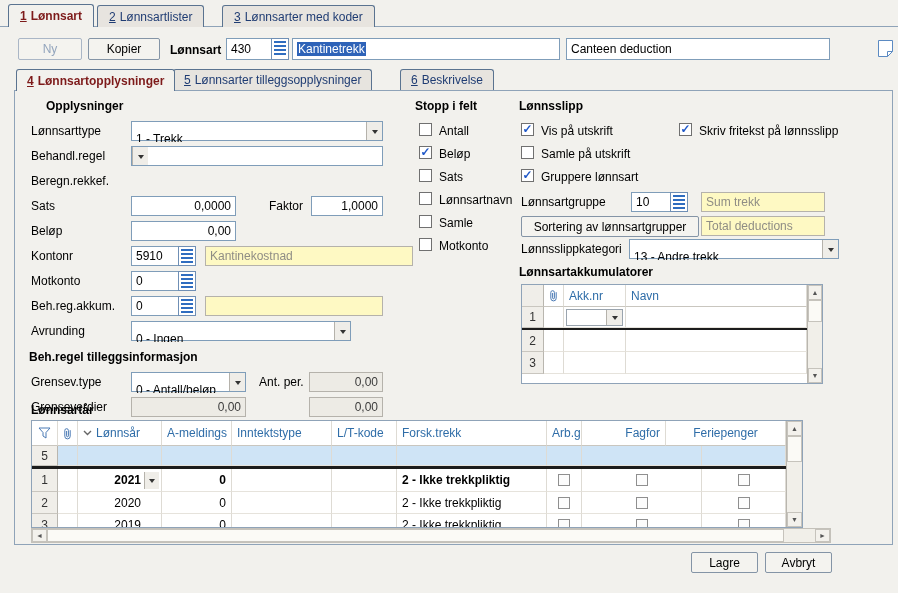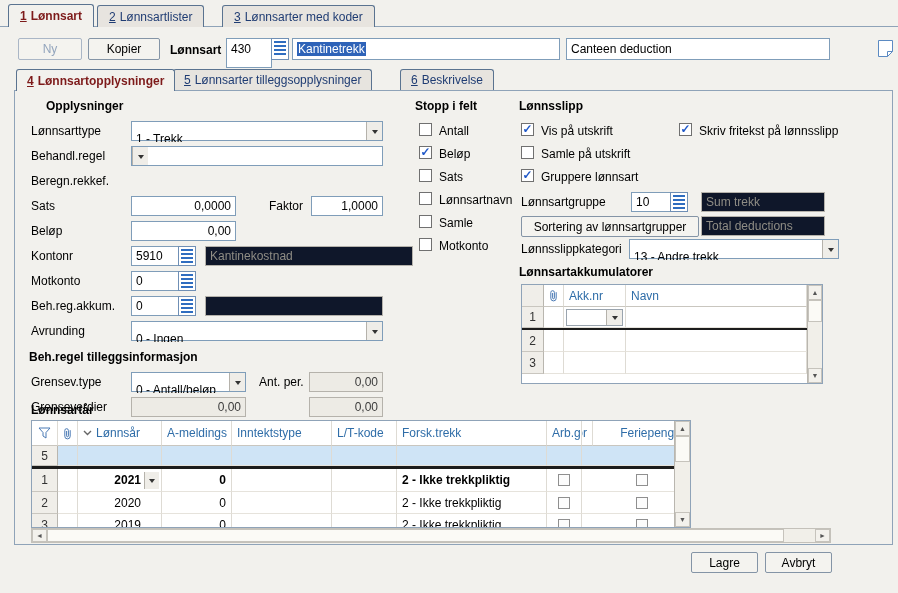--- a/index.html
+++ b/index.html
@@ -26,21 +26,21 @@
   .dis-btn{color:#93a5bd;border-color:#aab6c6}
   .btn2{position:absolute;height:21px;background:#f4f3ef;border:1px solid #8494a6;border-radius:2px;
         font-family:inherit;font-size:12px;color:#000;cursor:default}
 
   .lb{position:absolute;white-space:nowrap}
   .hd{position:absolute;white-space:nowrap;font-weight:bold}
 
   .fld{position:absolute;height:20px;background:#fff;border:1px solid #7f9db9;padding:2px 4px;
        white-space:nowrap;overflow:hidden}
   .r{text-align:right}
-  .g{background:#0f172a;border-color:#b5b2ab;color:#8f8d85}
+  .g{background:#fef9c3;border-color:#b5b2ab;color:#8f8d85}
   .gn{background:#edebe5;border-color:#b5b2ab;color:#3c3c3c;text-align:right}
   .hl{background:#2e63b8;color:#fff;padding:0 1px}
 
   .lk{position:absolute;width:18px;height:20px;background:#fff;border:1px solid #6f8fb5;padding:2px}
   .lk::after{content:"";display:block;width:100%;height:100%;
              background:repeating-linear-gradient(to bottom,#2f6dc0 0 2px,#fff 2px 4px)}
   .lk.tall{height:22px}
 
   .sel{position:absolute;height:20px;background:#fff;border:1px solid #7f9db9;display:flex;align-items:stretch}
   .sel .tx{flex:1;padding:10px 4px;white-space:nowrap;overflow:hidden}
@@ -102,21 +102,21 @@
     <span>Lønnsartlister</span>
   </div>
   <div class="ttab" style="left:222px">
     <span class="num">3</span>
     <span>Lønnsarter med koder</span>
   </div>
 
   <button class="btn dis-btn" style="left:18px;top:38px;width:64px">Ny</button>
   <button class="btn" style="left:88px;top:38px;width:72px">Kopier</button>
   <span class="lb" style="left:170px;top:43px;font-weight:bold">Lønnsart</span>
-  <div class="fld" style="left:226px;top:38px;width:46px;height:30px;padding-top:3px">430</div>
+  <div class="fld" style="left:226px;top:38px;width:46px;height:22px;padding-top:3px">430</div>
   <span class="lk tall" style="left:271px;top:38px"></span>
   <div class="fld" style="left:292px;top:38px;width:268px;height:22px;padding-top:3px">
     <span class="hl">Kantinetrekk</span>
   </div>
   <div class="fld" style="left:566px;top:38px;width:264px;height:22px;padding-top:3px">Canteen deduction</div>
   <svg style="position:absolute;left:877px;top:39px" width="17" height="19" viewBox="0 0 17 19">
     <path d="M1.5 1.5h14v11l-5 5h-9z" fill="#fff" stroke="#5b8ac2"></path>
     <path d="M15.5 12.5h-5v5" fill="none" stroke="#5b8ac2"></path>
   </svg>
 
@@ -166,21 +166,21 @@
     <span class="lb" style="left:16px;top:183px">Motkonto</span>
     <div class="fld" style="left:116px;top:180px;width:48px">0</div>
     <span class="lk" style="left:163px;top:180px"></span>
 
     <span class="lb" style="left:16px;top:208px">Beh.reg.akkum.</span>
     <div class="fld" style="left:116px;top:205px;width:48px">0</div>
     <span class="lk" style="left:163px;top:205px"></span>
     <div class="fld g" style="left:190px;top:205px;width:178px"></div>
 
     <span class="lb" style="left:16px;top:233px">Avrunding</span>
-    <div class="sel" style="left:116px;top:230px;width:252px">
+    <div class="sel" style="left:116px;top:230px;width:220px">
       <span class="tx">0 - Ingen</span>
       <span class="dd"></span>
     </div>
 
     <div class="hd" style="left:14px;top:259px">Beh.regel tilleggsinformasjon</div>
 
     <span class="lb" style="left:16px;top:284px">Grensev.type</span>
     <div class="sel" style="left:116px;top:281px;width:115px">
       <span class="tx">0 - Antall/beløp</span>
       <span class="dd"></span>
@@ -290,21 +290,21 @@
       </div>
       <div class="vsb">
         <span class="sb arrU"></span>
         <span class="thumbV"></span>
         <div class="spacer"></div>
         <span class="sb arrD"></span>
       </div>
     </div>
 
     <div class="hd" style="left:16px;top:312px">Lønnsartår</div>
-    <div class="tbl" style="left:16px;top:329px;width:660px;height:108px">
+    <div class="tbl" style="left:16px;top:329px;width:772px;height:108px">
       <div class="tmain">
         <div class="trow" style="height:25px">
           <div class="tc th ctr" style="width:26px">
             <svg width="13" height="12" viewBox="0 0 13 12">
                 <path d="M1 1h11L8 5.5V11L5 9V5.5z" fill="#fff" stroke="#4a7ab5" stroke-width="1"></path>
               </svg>
           </div>
           <div class="tc th ctr" style="width:20px">
             <svg width="9" height="13" viewBox="0 0 9 13">
                 <path d="M7.2 3.2v6a2.7 2.7 0 0 1-5.4 0V3.5a1.8 1.8 0 0 1 3.6 0v5.4a.9.9 0 0 1-1.8 0V4" fill="none" stroke="#4a7ab5" stroke-width="1"></path>

